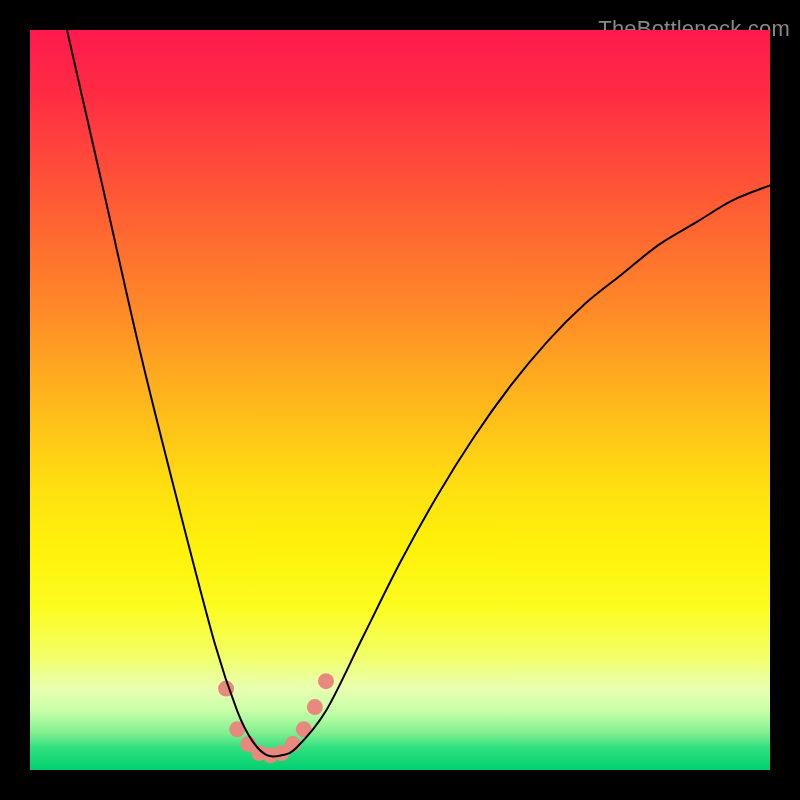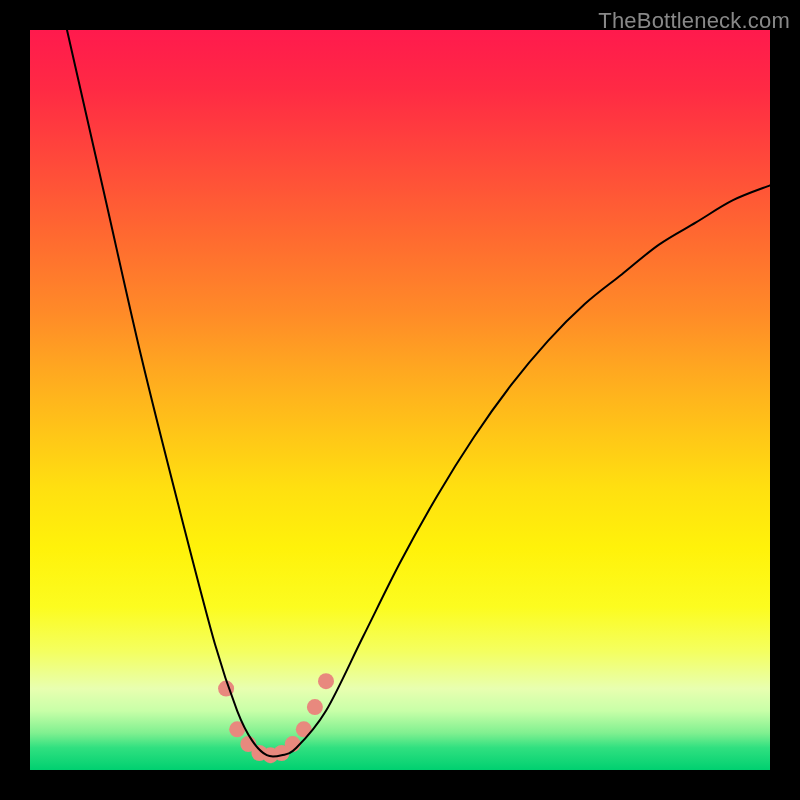--- a/index.html
+++ b/index.html
@@ -39,21 +39,21 @@
       #f4ff60 84%,
       #e8ffb0 89%,
       #c8ffa8 92%,
       #80f090 95%,
       #30e080 97%,
       #00d070 100%
     );
   }
   .watermark {
     position: absolute;
-    top: 8px;
+    top: 16px;
     right: 10px;
     font-size: 22px;
     color: #888;
     letter-spacing: 0.2px;
     user-select: none;
   }
   svg.curve {
     position: absolute;
     left: 0;
     top: 0;

